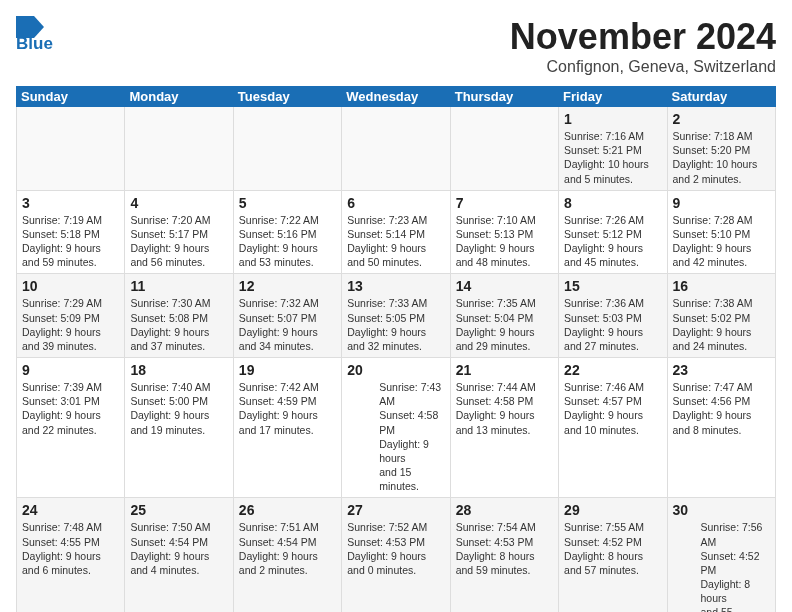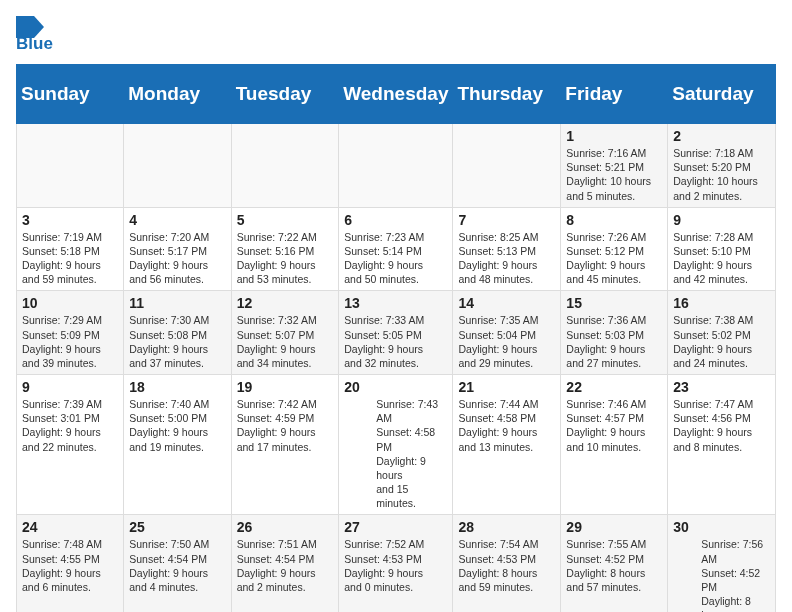--- a/index.html
+++ b/index.html
@@ -40,22 +40,22 @@
     }
     table {
       width: 100%;
       border-collapse: collapse;
     }
     thead tr {
       background: #1a6eb5;
       color: #fff;
     }
     thead th {
-      padding: 18px 4px;
-      font-size: 19px;
+      padding: 2px 4px;
+      font-size: 13px;
       font-weight: bold;
       text-align: left;
       border: 1px solid #1a6eb5;
     }
     tbody tr {
       vertical-align: top;
     }
     tbody tr:nth-child(odd) {
       background: #f5f5f5;
     }
@@ -91,20 +91,24 @@
 
 <div class="header">
   <div class="logo">
     <div class="logo-row">
       <svg width="28" height="22" viewBox="0 0 28 22">
         <polygon points="0,0 18,0 28,11 18,22 0,22" fill="#1a6eb5"></polygon>
       </svg>
     </div>
     <span style="font-size:17px;font-weight:bold;color:#1a6eb5;margin-top:-4px;">Blue</span>
   </div>
+  <div class="title-block">
+    <h1>November 2024</h1>
+    <h2>Confignon, Geneva, Switzerland</h2>
+  </div>
 </div>
 
 <table>
   <thead>
     <tr>
     <th>Sunday</th>
         <th>Monday</th>
         <th>Tuesday</th>
         <th>Wednesday</th>
         <th>Thursday</th>
@@ -158,21 +162,21 @@
         </td>
         <td>
           <span class="day-num">6</span>
           <div class="day-detail" style="white-space: pre-line;">Sunrise: 7:23 AM
 Sunset: 5:14 PM
 Daylight: 9 hours
 and 50 minutes.</div>
         </td>
         <td>
           <span class="day-num">7</span>
-          <div class="day-detail" style="white-space: pre-line;">Sunrise: 8:25 AM
+          <div class="day-detail" style="white-space: pre-line;">Sunrise: 7:10 AM
 Sunset: 5:13 PM
 Daylight: 9 hours
 and 48 minutes.</div>
         </td>
         <td>
           <span class="day-num">8</span>
           <div class="day-detail" style="white-space: pre-line;">Sunrise: 7:26 AM
 Sunset: 5:12 PM
 Daylight: 9 hours
 and 45 minutes.</div>

